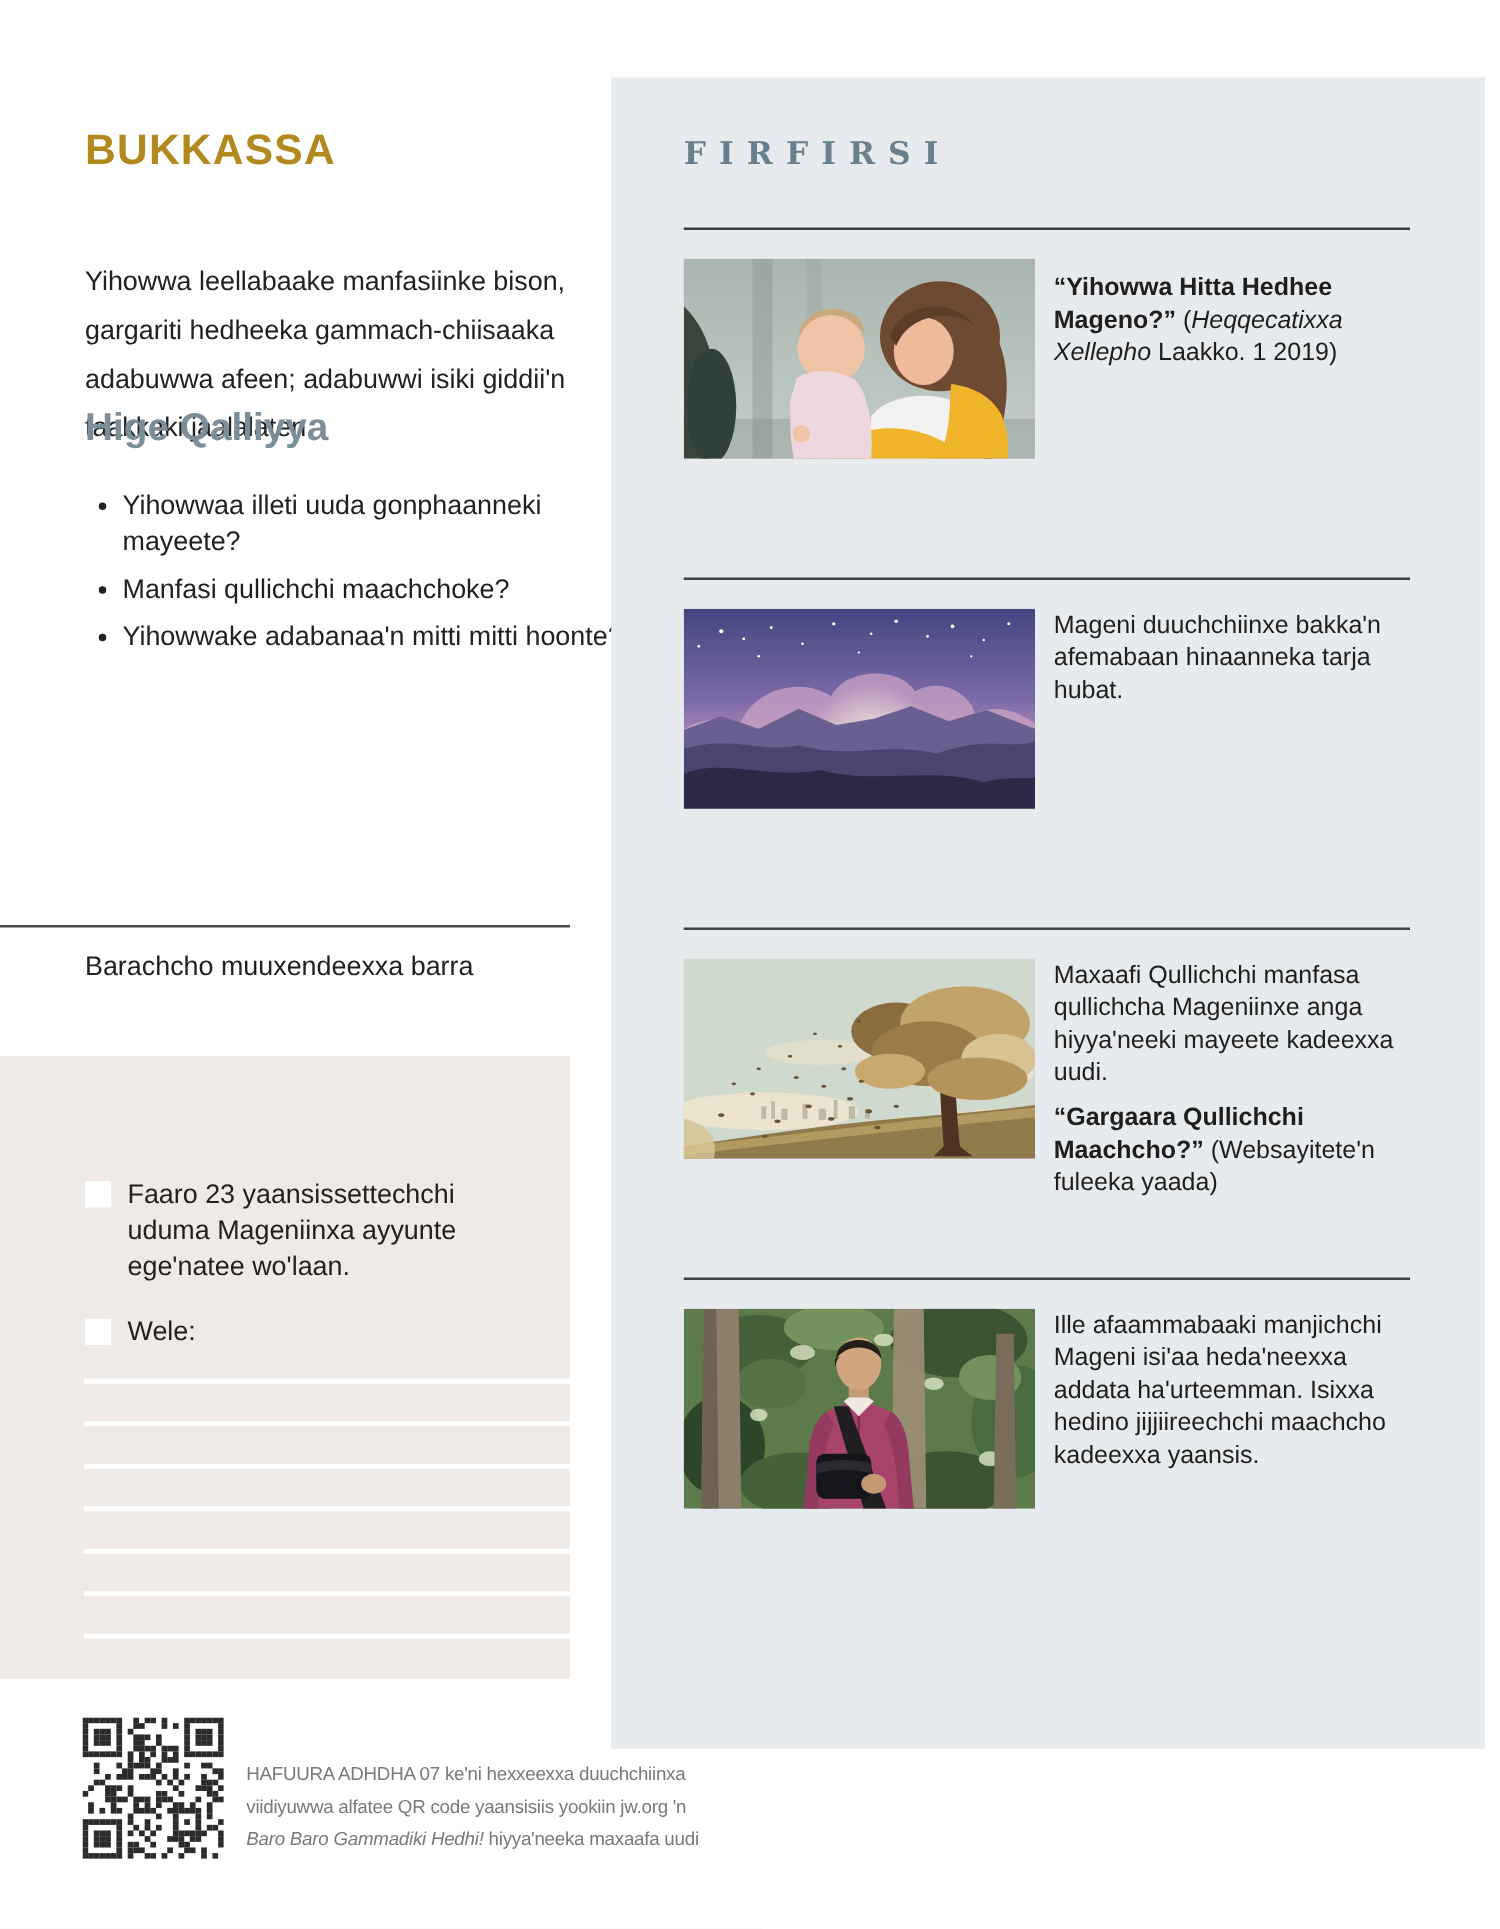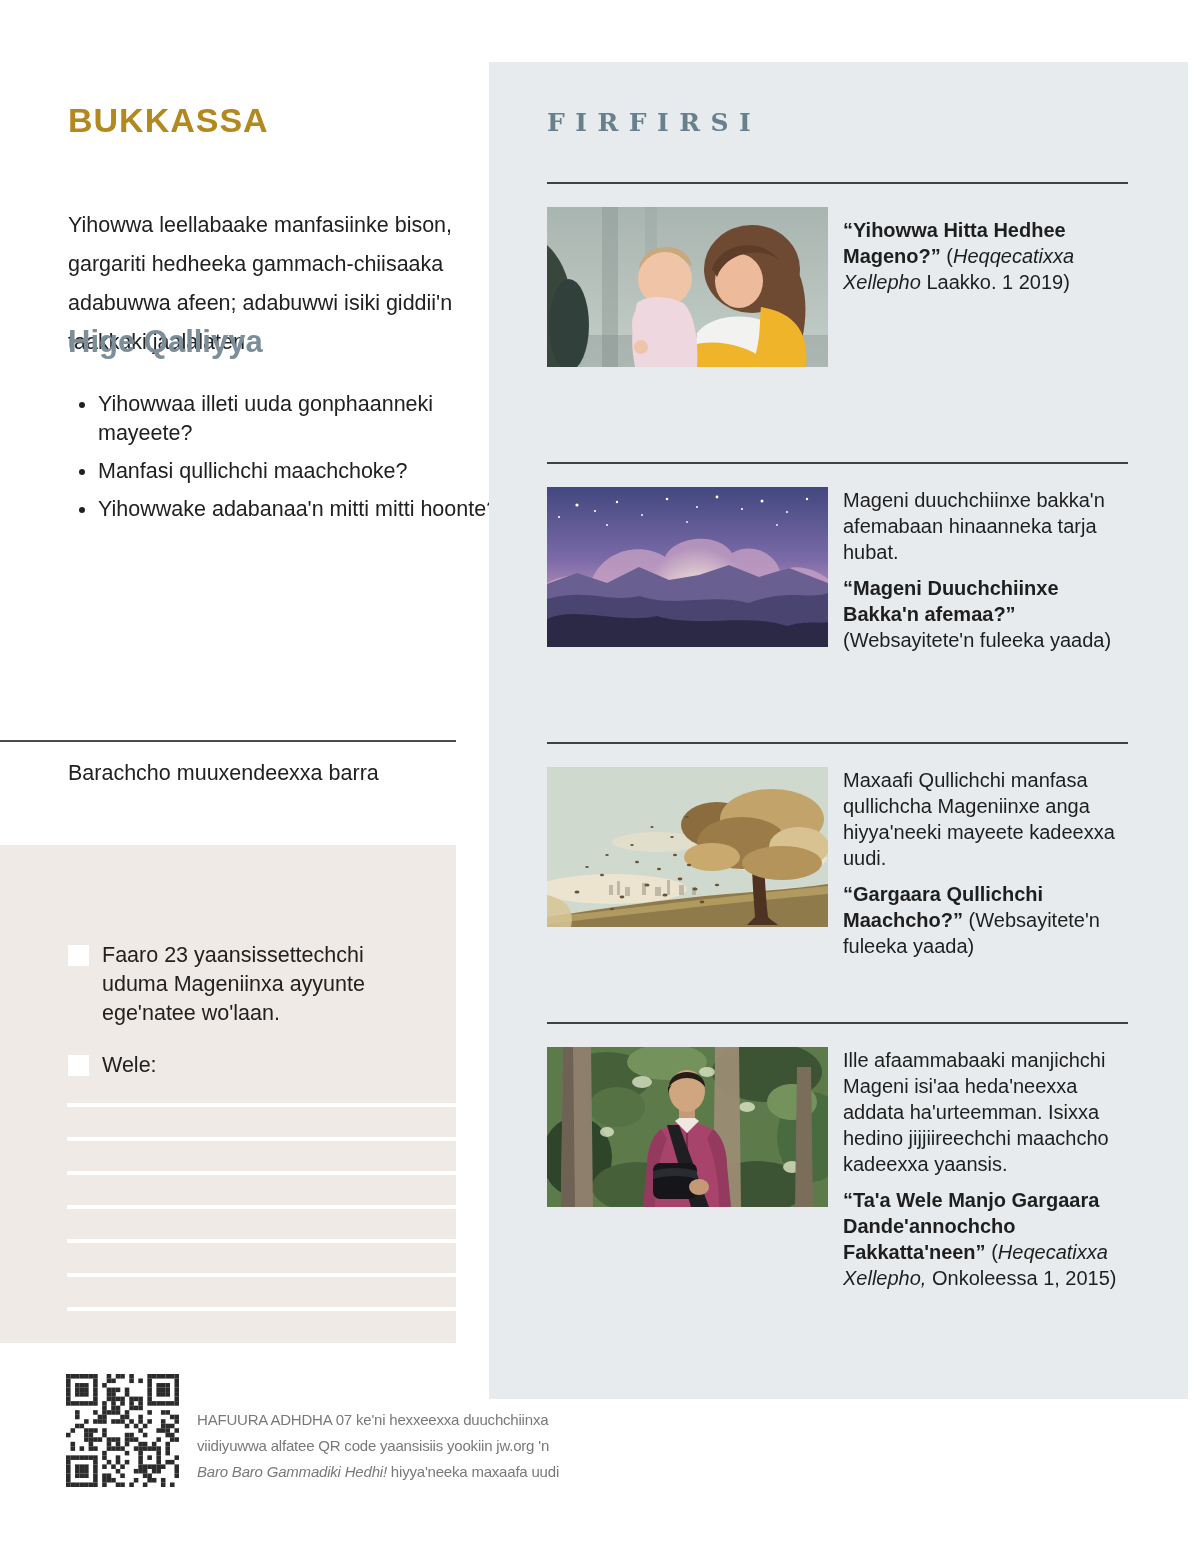--- a/index.html
+++ b/index.html
@@ -158,21 +158,20 @@
           <path d="M45,92 C58,62 95,55 118,70 C128,48 172,45 185,66 C205,55 228,66 233,84 C250,76 268,82 281,92 L281,110 L0,110 L0,96 C15,88 32,86 45,92 Z" fill="#c9a3c4" opacity="0.75"></path>
           <circle cx="150" cy="112" r="52" fill="url(#rg)"></circle>
           <ellipse cx="150" cy="113" rx="15" ry="11" fill="#fff6d8"></ellipse>
           <path d="M0,97 L30,86 L60,96 L92,80 L122,93 L152,88 L182,78 L212,90 L242,81 L281,96 L281,160 L0,160 Z" fill="#6a5f91"></path>
           <path d="M0,112 C40,101 62,116 92,109 C132,121 162,106 202,116 C242,101 262,113 281,106 L281,160 L0,160 Z" fill="#4a4570"></path>
           <path d="M0,132 C30,119 70,137 110,129 C150,141 200,126 240,139 C260,133 275,137 281,135 L281,160 L0,160 Z" fill="#2c2947"></path>
         </svg>
       </div>
       <div class="f-text">
         <div>Mageni duuchchiinxe bakka'n afemabaan hinaanneka tarja hubat.</div>
-        <div class="f-quote"><span>“Mageni Duuchchiinxe Bakka'n afemaa?”</span><span class="reg"> </span><span class="reg-i"></span><span class="reg">(Websayitete'n fuleeka yaada)</span></div>
       </div>
     </div>
   </div>
 
   <div class="f-row" style="top:680px;">
     <div class="f-hr"></div>
     <div class="f-body">
       <div class="f-img">
         <svg width="281" height="160" viewBox="0 0 281 160">
           <rect width="281" height="160" fill="#cfd9ce"></rect>
@@ -270,21 +269,20 @@
           <path d="M121,40 L121,48 C121,44 123,40 125,38 Z" fill="#241d18"></path>
           <line x1="140" y1="86" x2="140" y2="138" stroke="#7e2f4f" stroke-width="2"></line>
           <path d="M120,78 L132,78 L162,160 L144,160 Z" fill="#1f1f22"></path>
           <rect x="106" y="116" width="44" height="36" rx="7" fill="#15151a"></rect>
           <path d="M106,124 C118,120 138,120 150,124 L150,132 C138,128 118,128 106,132 Z" fill="#2a2a31"></path>
           <ellipse cx="152" cy="140" rx="10" ry="8" fill="#c49a76"></ellipse>
         </svg>
       </div>
       <div class="f-text">
         <div>Ille afaammabaaki manjichchi Mageni isi'aa heda'neexxa addata ha'urteemman. Isixxa hedino jijjiireechchi maachcho kadeexxa yaansis.</div>
-        <div class="f-quote"><span>“Ta'a Wele Manjo Gargaara Dande'annochcho Fakkatta'neen”</span><span class="reg"> (</span><span class="reg-i">Heqecatixxa Xellepho,</span><span class="reg"> Onkoleessa 1, 2015)</span></div>
       </div>
     </div>
   </div>
 </div>
 
 <div class="qr" id="qr"><svg width="113" height="113" viewBox="0 0 113 113">
       <rect width="113" height="113" fill="#fff"></rect>
       <rect x="0.00" y="0.00" width="4.57" height="4.57" fill="#2b2b2b"></rect>
       <rect x="4.52" y="0.00" width="4.57" height="4.57" fill="#2b2b2b"></rect>
       <rect x="9.04" y="0.00" width="4.57" height="4.57" fill="#2b2b2b"></rect>

